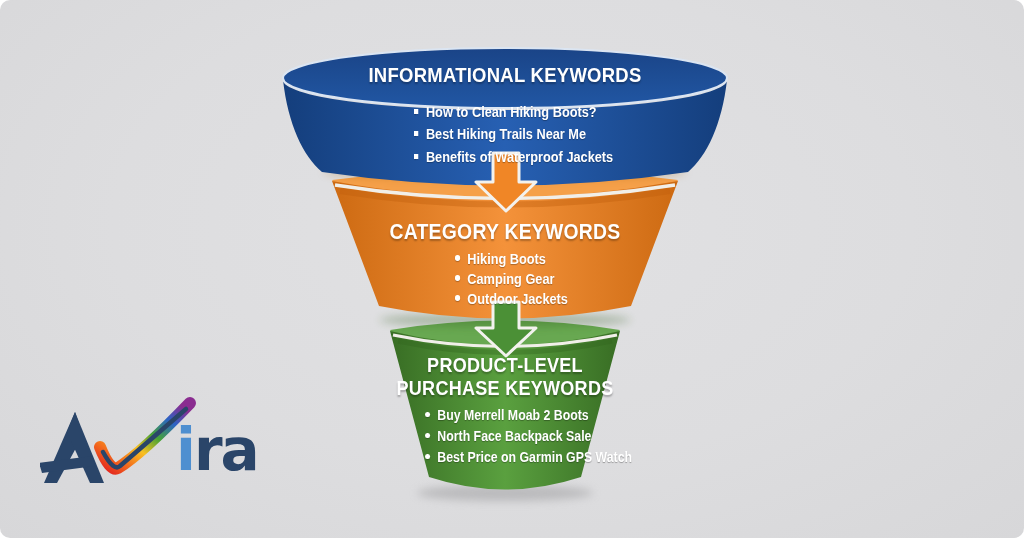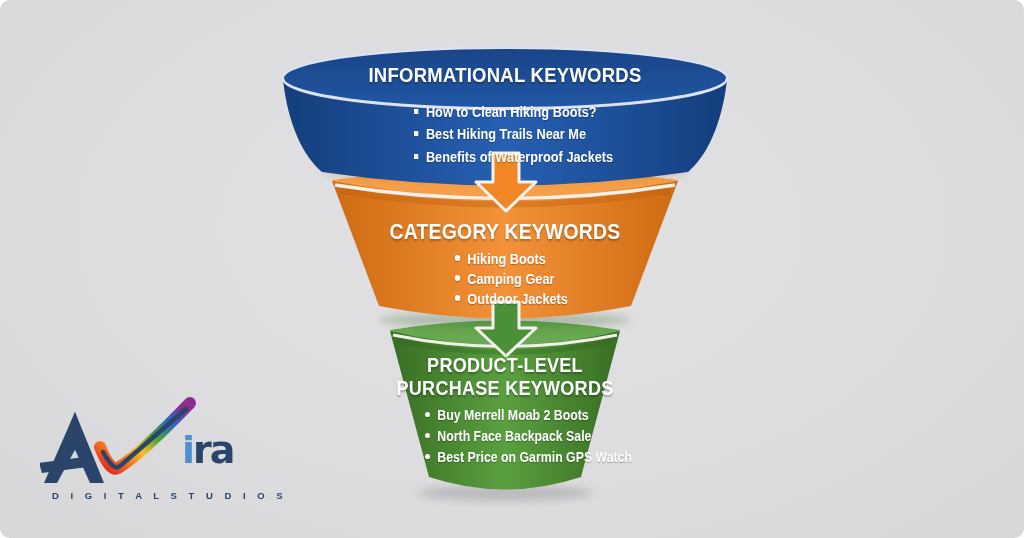--- a/index.html
+++ b/index.html
@@ -30,21 +30,21 @@
   .i-orange { left:455px; top:248px; font-size:15px; }   .i-orange li { height:20px; }
   .i-green  { left:425px; top:404px; font-size:14.5px; } .i-green li  { height:21px; }
 
   .b { width:5px; height:5px; background:#fff; margin-right:9px; flex:0 0 auto;
        box-shadow:0 1px 1px rgba(0,0,0,.25); }
   .b.round { width:5.5px; height:5.5px; border-radius:50%; }
 
   .logo { position:absolute; left:40px; top:395px; width:215px; height:118px; }
   .logo svg { position:absolute; left:0; top:0; }
   .logo .word {
-    position:absolute; left:142px; top:30px; line-height:50px; font-size:38px; font-weight:bold;
+    position:absolute; left:136px; top:30px; line-height:50px; font-size:58px; font-weight:bold;
     color:#2a4569; letter-spacing:-2px; font-family:"DejaVu Sans", sans-serif;
   }
   .logo .word .li { color:#4e8fd0; }
   .logo .subtitle {
     position:absolute; left:12px; top:95px; font-size:9.5px; font-weight:bold;
     letter-spacing:4.5px; color:#2a4569; white-space:nowrap;
     font-family:"Liberation Sans", sans-serif;
   }
   .sr { position:absolute; width:1px; height:1px; overflow:hidden; clip-path:inset(50%); }
 </style>
@@ -169,16 +169,15 @@
         <path d="M35,17 L43,40 L17,88 L4,88 Z"></path>
         <path d="M35,17 L64,88 L50,88 L27,37 Z"></path>
         <path d="M-1,68 L52,61 L55,71 L2,78 Z"></path>
       </g>
 
       <path d="M60,52 Q70,77 78,73 Q102,58 150,8" fill="none" stroke="url(#gRainbow)" stroke-width="12" stroke-linecap="round"></path>
       <path d="M63,57 Q74,77 80,71 L146,14" fill="none" stroke="#2a4569" stroke-width="4.5" stroke-linecap="round"></path>
     </svg>
     <span class="sr">A</span>
     <div class="word"><span class="li">i</span><span>ra</span></div>
-    <div class="subtitle">D I G I T A L   S T U D I O S</div>
   </div>
 
 </div>
 
 </body></html>

